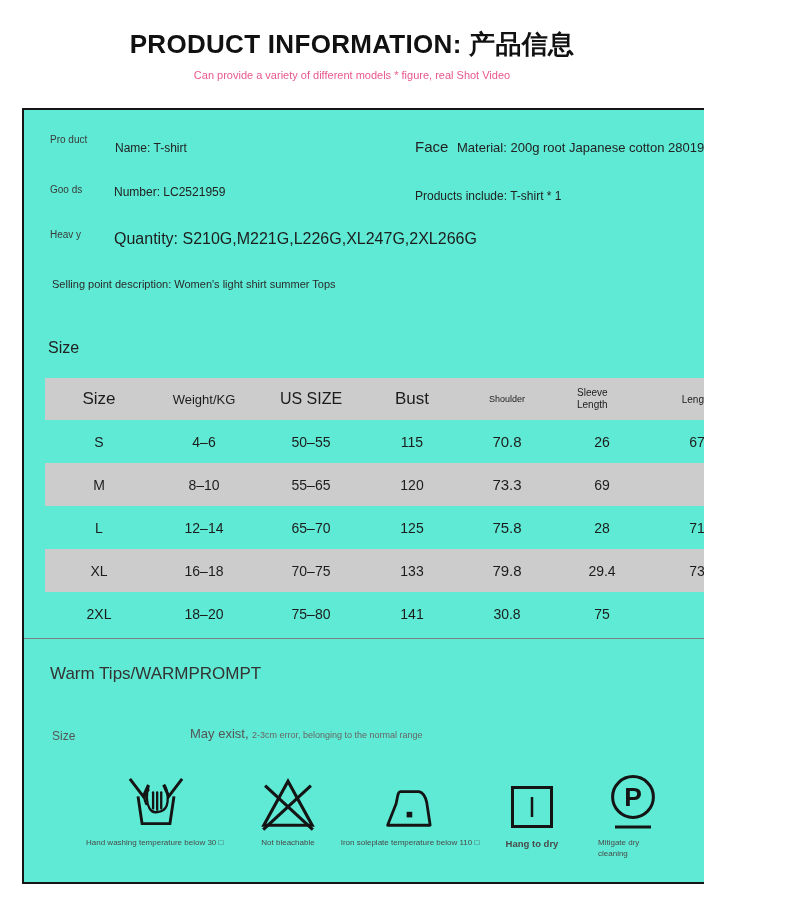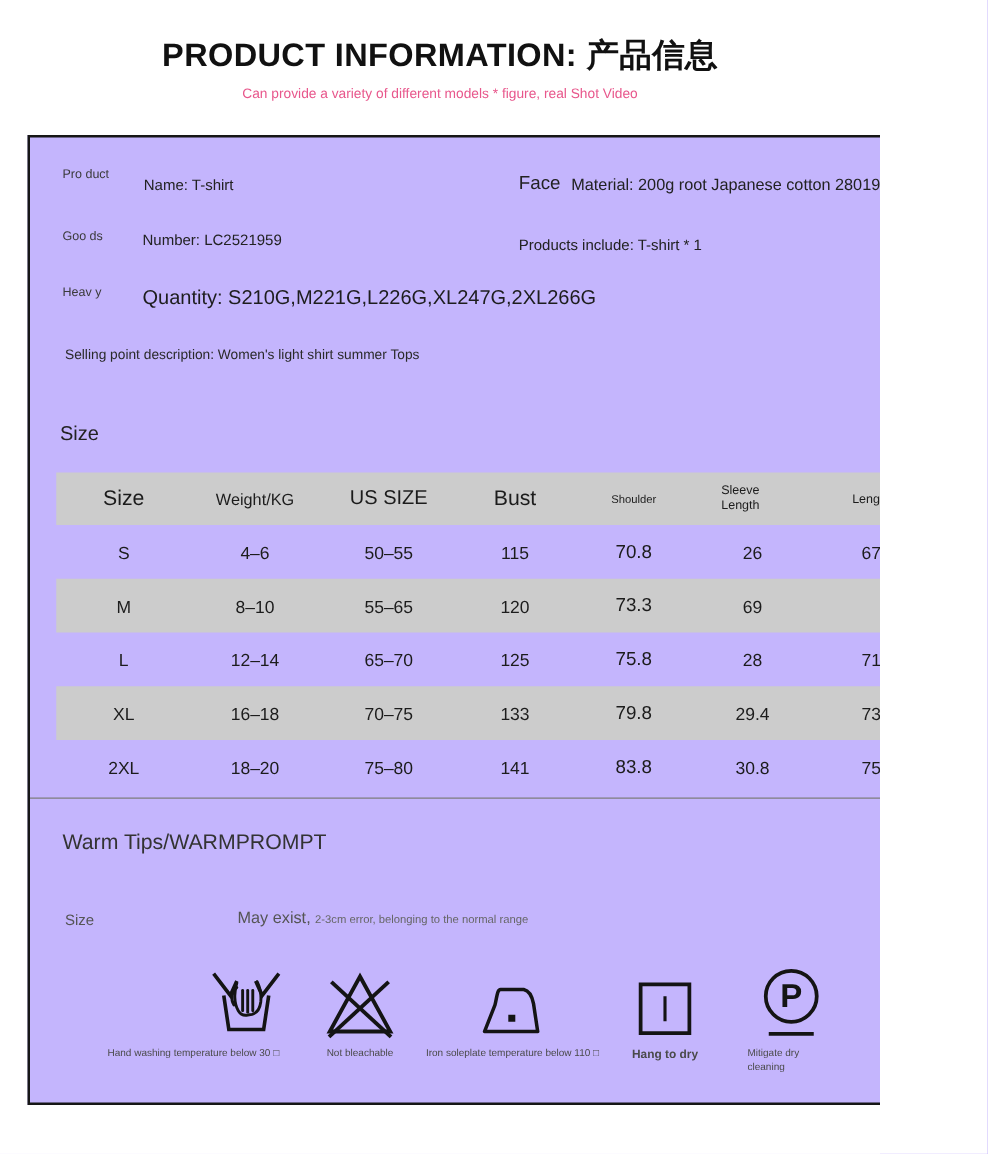--- a/index.html
+++ b/index.html
@@ -5,21 +5,21 @@
   * { box-sizing: border-box; margin: 0; padding: 0; }
   body { background: #ffffff; font-family: "Liberation Sans", "DejaVu Sans", sans-serif; }
   .canvas { position: relative; width: 704px; height: 923px; background: #fff; overflow: hidden; }
 
   .page-title { position: absolute; top: 27px; left: 0; width: 100%; text-align: center;
                 font-size: 26px; font-weight: bold; color: #111; letter-spacing: .3px; }
   .page-subtitle { position: absolute; top: 69px; left: 0; width: 100%; text-align: center;
                    font-size: 11px; color: #e8578c; }
 
   .info-box { position: absolute; left: 22px; top: 108px; width: 744px; height: 776px;
-              border: 2px solid #161616; background: #c4b5fd; }
+              border: 2px solid #161616; background: #5eead4; }
 
   .keycol { position: absolute; width: 40px; font-size: 10px; color: #3a3a3a; line-height: 1.3; }
   .key1 { left: 26px; top: 23px; }
   .key2 { left: 26px; top: 73px; }
   .key3 { left: 26px; top: 118px; }
 
   .v-name     { position: absolute; left: 91px;  top: 31px;  font-size: 12px; color: #222; }
   .v-face     { position: absolute; left: 391px; top: 28px;  font-size: 15px; color: #222; }
   .v-material { position: absolute; left: 433px; top: 30px;  font-size: 13px; color: #222; }
   .v-number   { position: absolute; left: 90px;  top: 75px;  font-size: 12px; color: #222; }
@@ -45,21 +45,21 @@
   .td.c5 { font-size: 15px; }
 
   .divider { position: absolute; left: 0; top: 528px; width: 100%; border-top: 1px solid #7d7d7d; }
 
   .warm-heading { position: absolute; left: 26px; top: 554px; font-size: 17px; color: #333; text-align: center; }
   .warm-size    { position: absolute; left: 28px; top: 619px; font-size: 12px; color: #555; }
   .warm-note    { position: absolute; left: 166px; top: 616px; font-size: 13px; color: #555; }
   .warm-detail  { position: absolute; left: 228px; top: 620px; font-size: 9px; color: #666; }
 
   .care { position: absolute; top: 660px; width: 170px; display: flex; flex-direction: column; align-items: center; }
-  .care1 { left: 32px; align-items: flex-end; } .care2 { left: 179px; } .care3 { left: 301px; } .care4 { left: 423px; } .care5 { left: 524px; }
+  .care1 { left: 47px; } .care2 { left: 179px; } .care3 { left: 301px; } .care4 { left: 423px; } .care5 { left: 524px; }
   .icon-area { height: 62px; display: flex; align-items: flex-end; justify-content: center; }
   .care-label { margin-top: 6px; font-size: 8px; color: #4a4a4a; line-height: 1.35; text-align: center; }
   .care1 .care-label { width: 140px; text-align: left; }
   .care4 .care-label { font-size: 9.5px; font-weight: bold; }
   .care5 .care-label { width: 70px; text-align: left; }
 </style>
 </head>
 <body>
 
 <div class="canvas">
@@ -128,21 +128,20 @@
             <div class="td c4">133</div>
             <div class="td c5">79.8</div>
             <div class="td c6">29.4</div>
             <div class="td c7">73</div>
           </div>
           <div class="trow">
             <div class="td c1">2XL</div>
             <div class="td c2">18–20</div>
             <div class="td c3">75–80</div>
             <div class="td c4">141</div>
-            <div class="td c5">83.8</div>
             <div class="td c6">30.8</div>
             <div class="td c7">75</div>
           </div>
         </div>
     </div>
 
     <div class="divider"></div>
 
     <div class="warm-heading">Warm Tips/WARMPROMPT</div>
     <div class="warm-size">Size</div>

